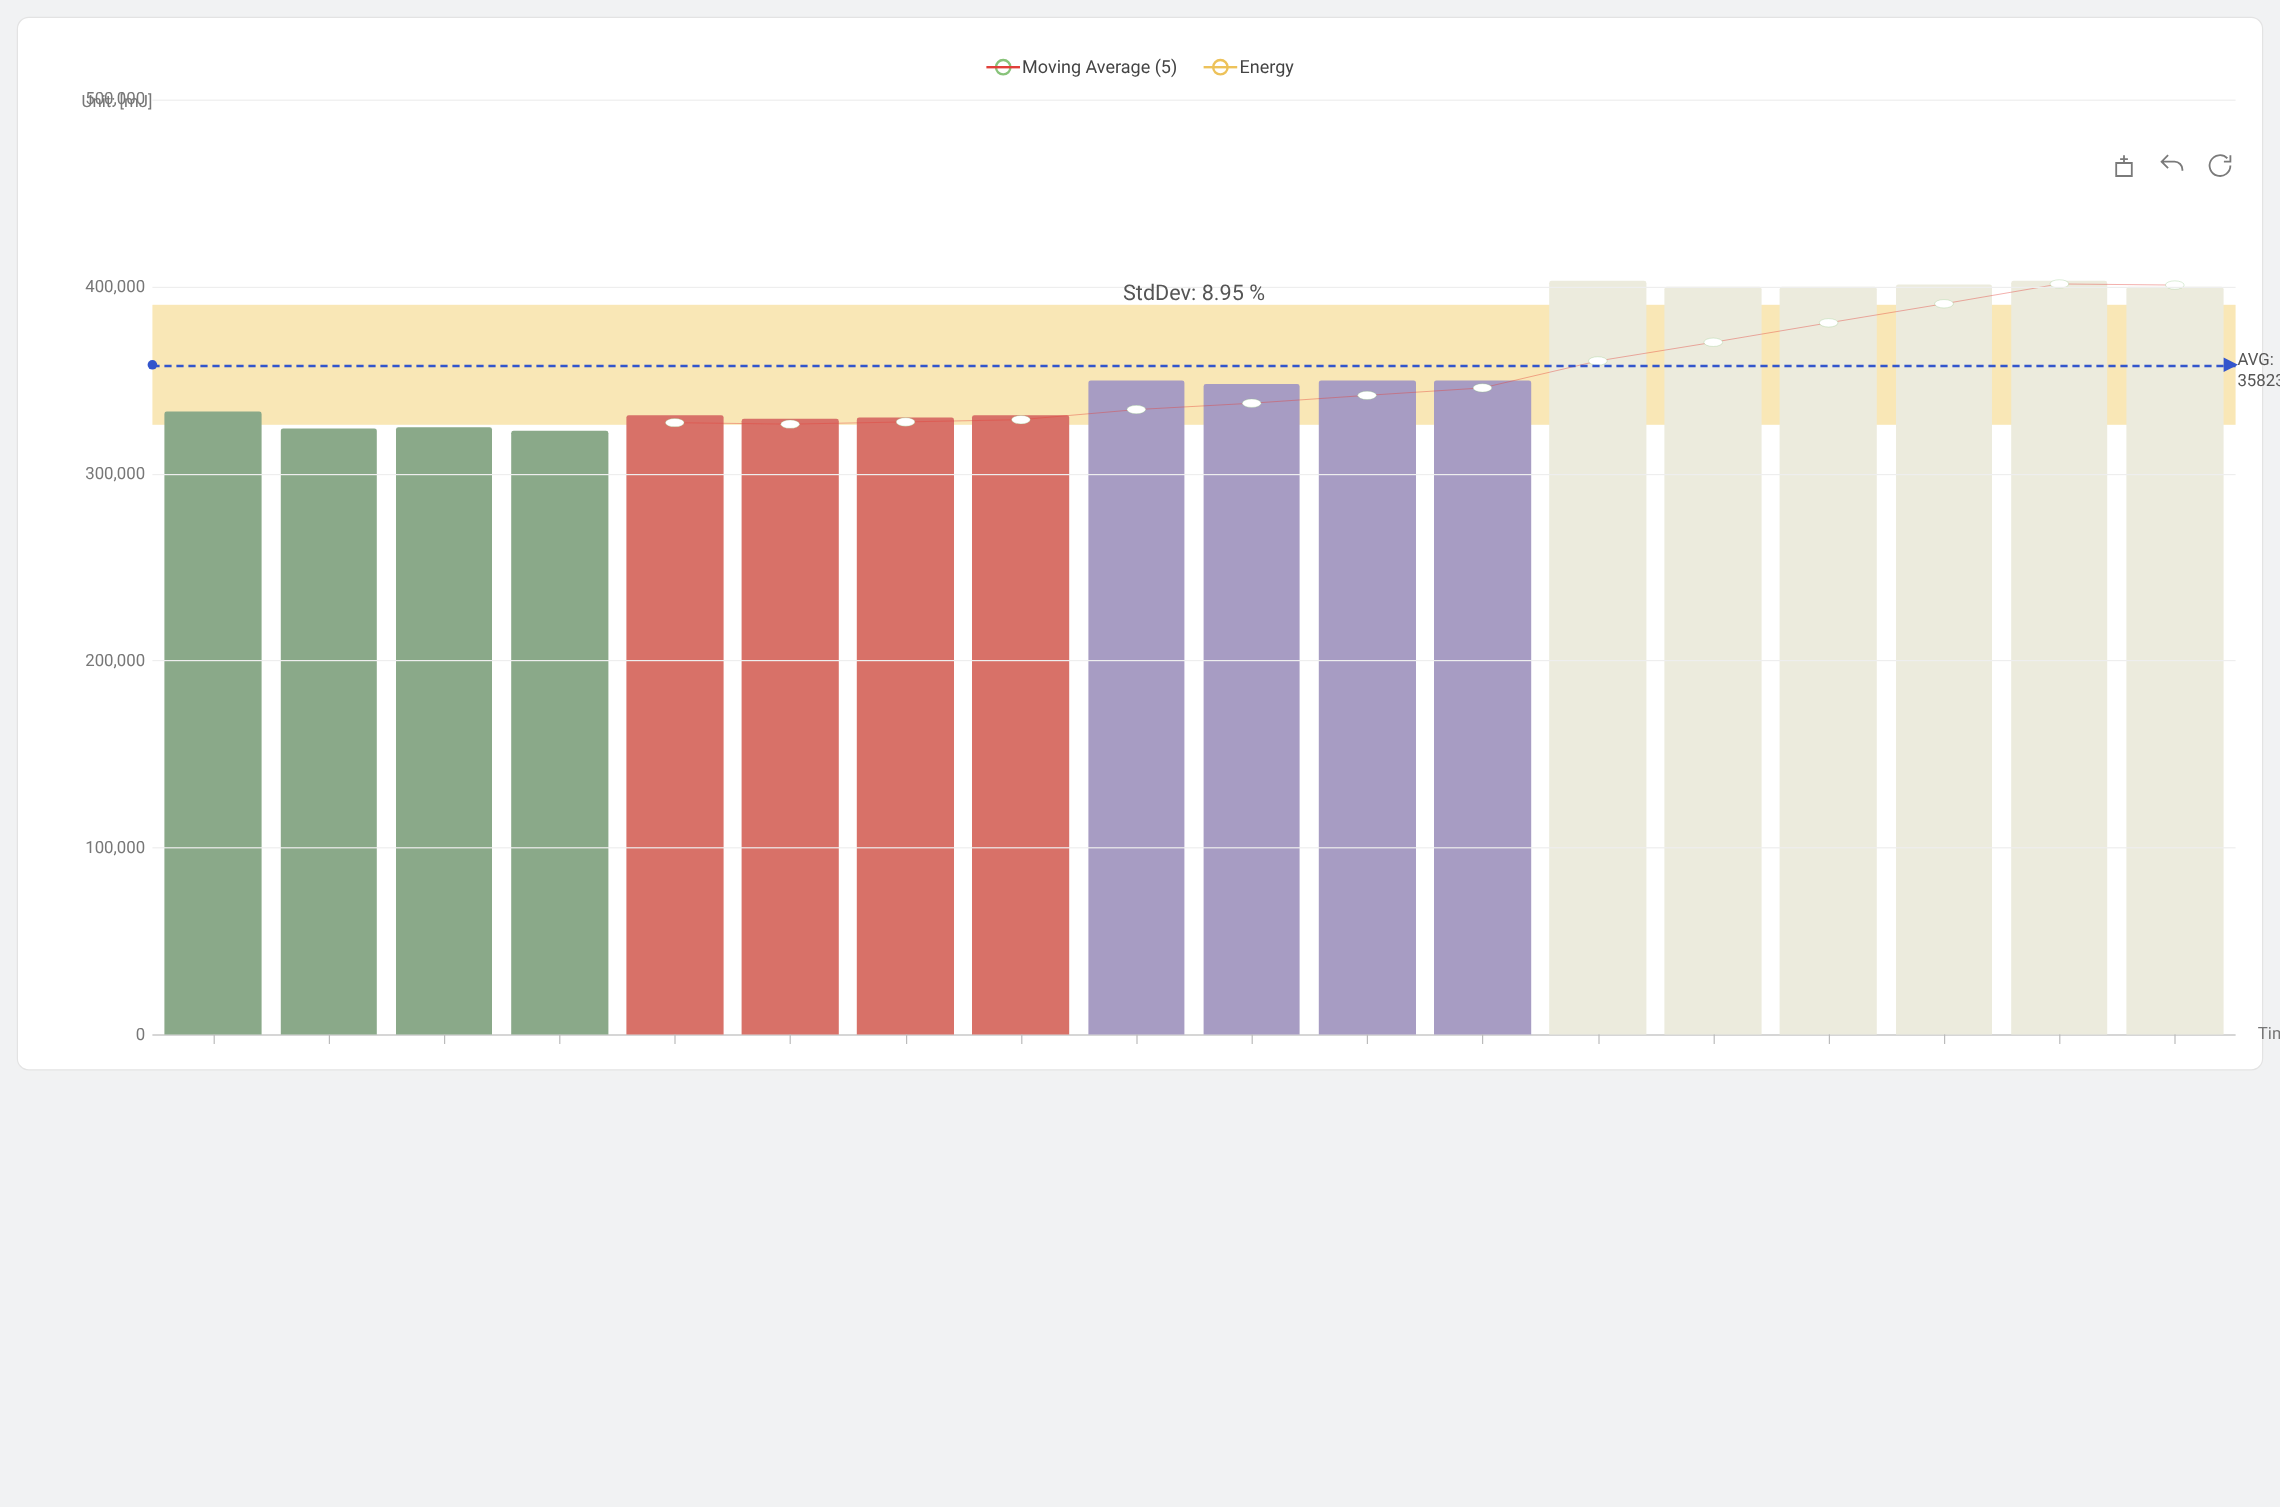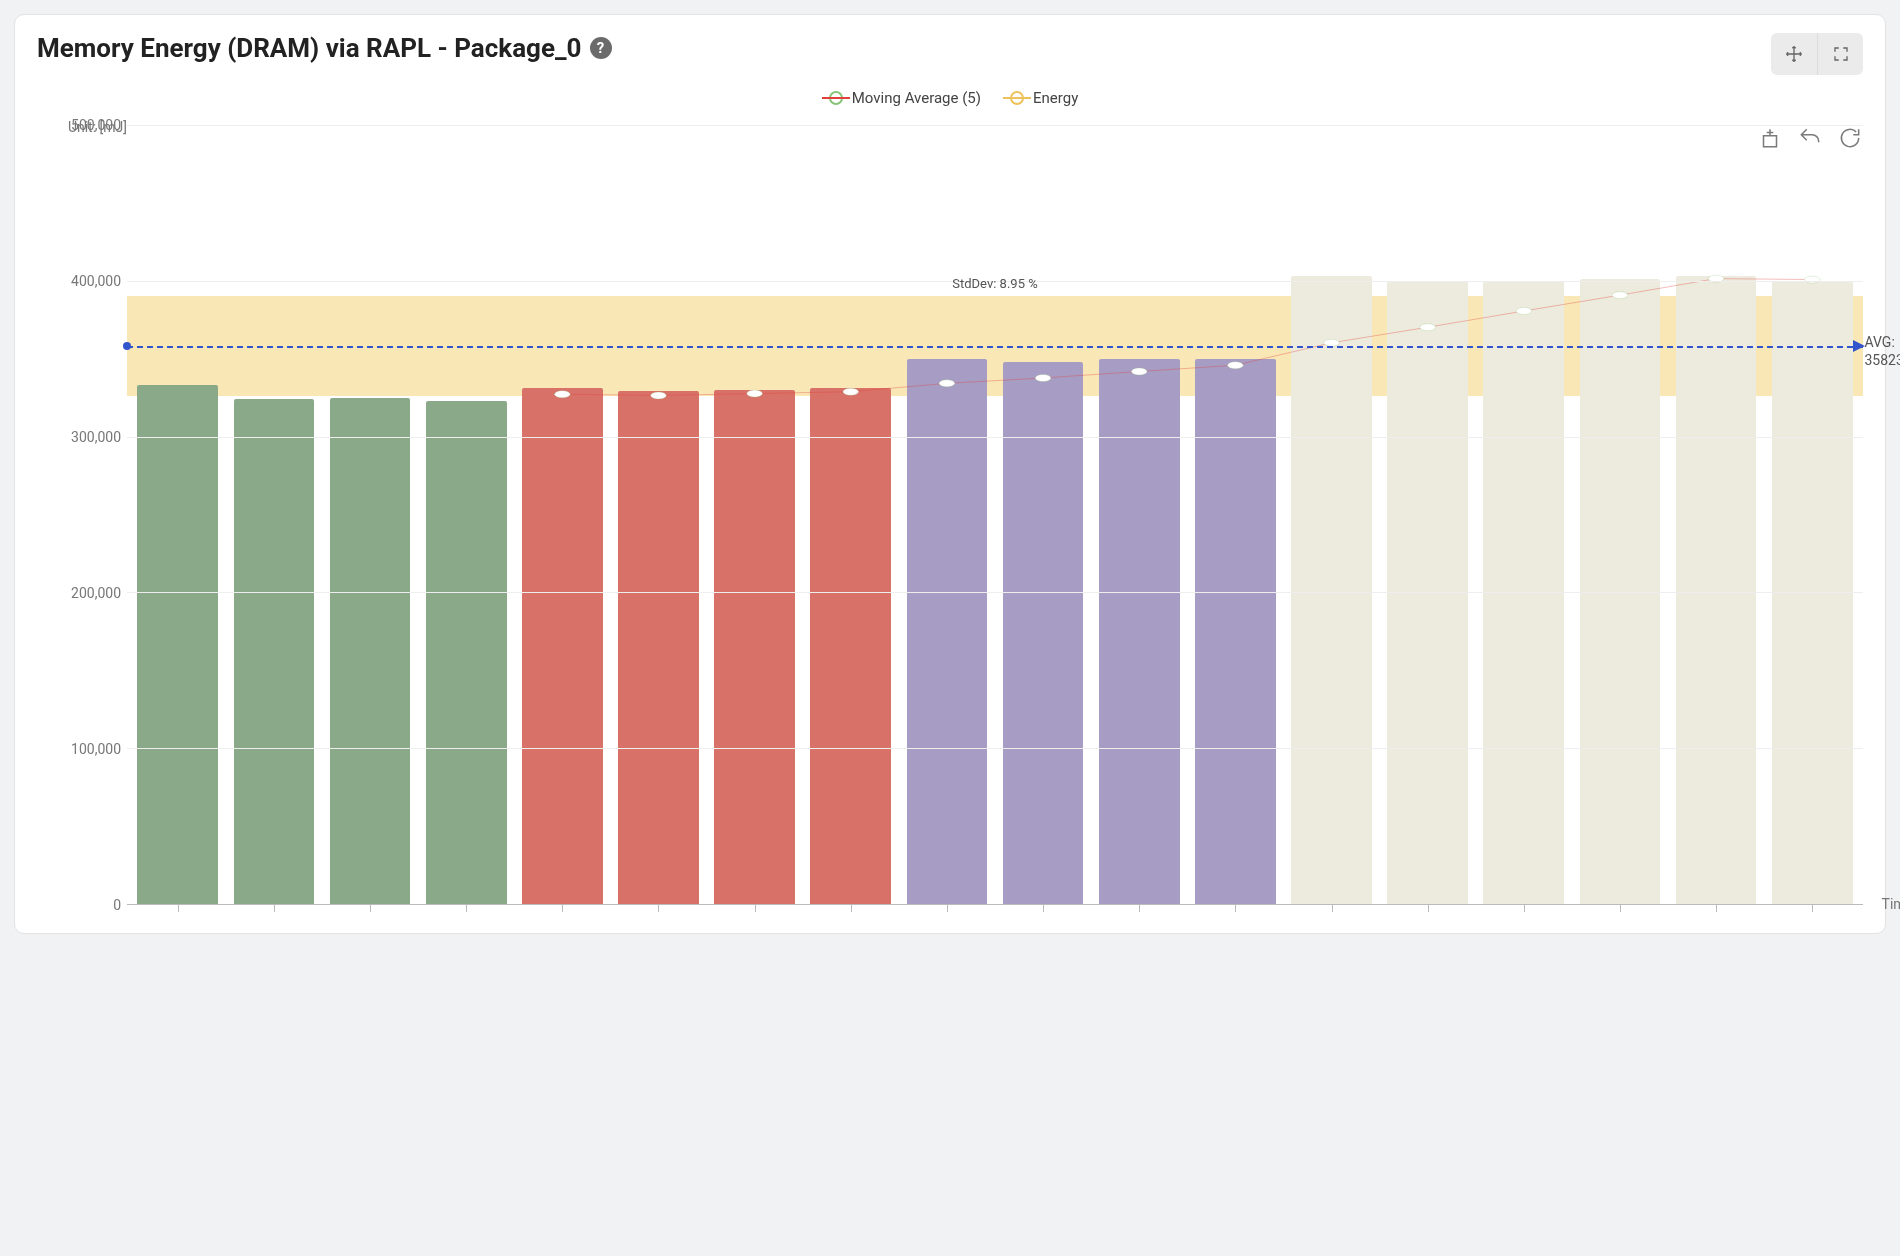--- a/index.html
+++ b/index.html
@@ -121,21 +121,21 @@
     border-top: 1px solid #eee;
   }
   .stddev-band {
     position: absolute;
     left: 0; right: 0;
     background: rgba(244, 211, 122, 0.55);
   }
   .stddev-label {
     position: absolute;
     left: 50%; transform: translateX(-50%);
-    font-size: 13px;
+    font-size: 18px;
     color: #555;
   }
   .avg-line {
     position: absolute;
     left: 0; right: 0;
     height: 0;
   }
   .avg-dash {
     position:absolute; left:0; right:0; top:0;
     border-top: 2px dashed #3355cc;
@@ -179,38 +179,20 @@
   svg.overlay {
     position:absolute; left:0; top:0; width:100%; height:100%;
     pointer-events:none;
   }
 </style>
 </head>
 <body>
 
 <div class="card">
 
-  <div class="card-header">
-    <div class="title-wrap">
-      <h2 class="title">Memory Energy (DRAM) via RAPL - Package_0</h2>
-      <span class="help-icon">?</span>
-    </div>
-    <div class="top-buttons">
-      <div class="btn">
-        <svg viewBox="0 0 24 24" width="20" height="20" stroke="#666" stroke-width="1.6" fill="none">
-          <path d="M12 3v18M3 12h18M12 3l-2 2M12 3l2 2M12 21l-2-2M12 21l2-2M3 12l2-2M3 12l2 2M21 12l-2-2M21 12l-2 2"></path>
-        </svg>
-      </div>
-      <div class="btn">
-        <svg viewBox="0 0 24 24" width="18" height="18" stroke="#666" stroke-width="1.8" fill="none">
-          <path d="M4 9V4h5M20 9V4h-5M4 15v5h5M20 15v5h-5"></path>
-        </svg>
-      </div>
-    </div>
-  </div>
 
   <div class="legend">
     <div class="legend-item">
       <span class="swatch red"></span>
       <span>Moving Average (5)</span>
     </div>
     <div class="legend-item">
       <span class="swatch yellow"></span>
       <span>Energy</span>
     </div>

